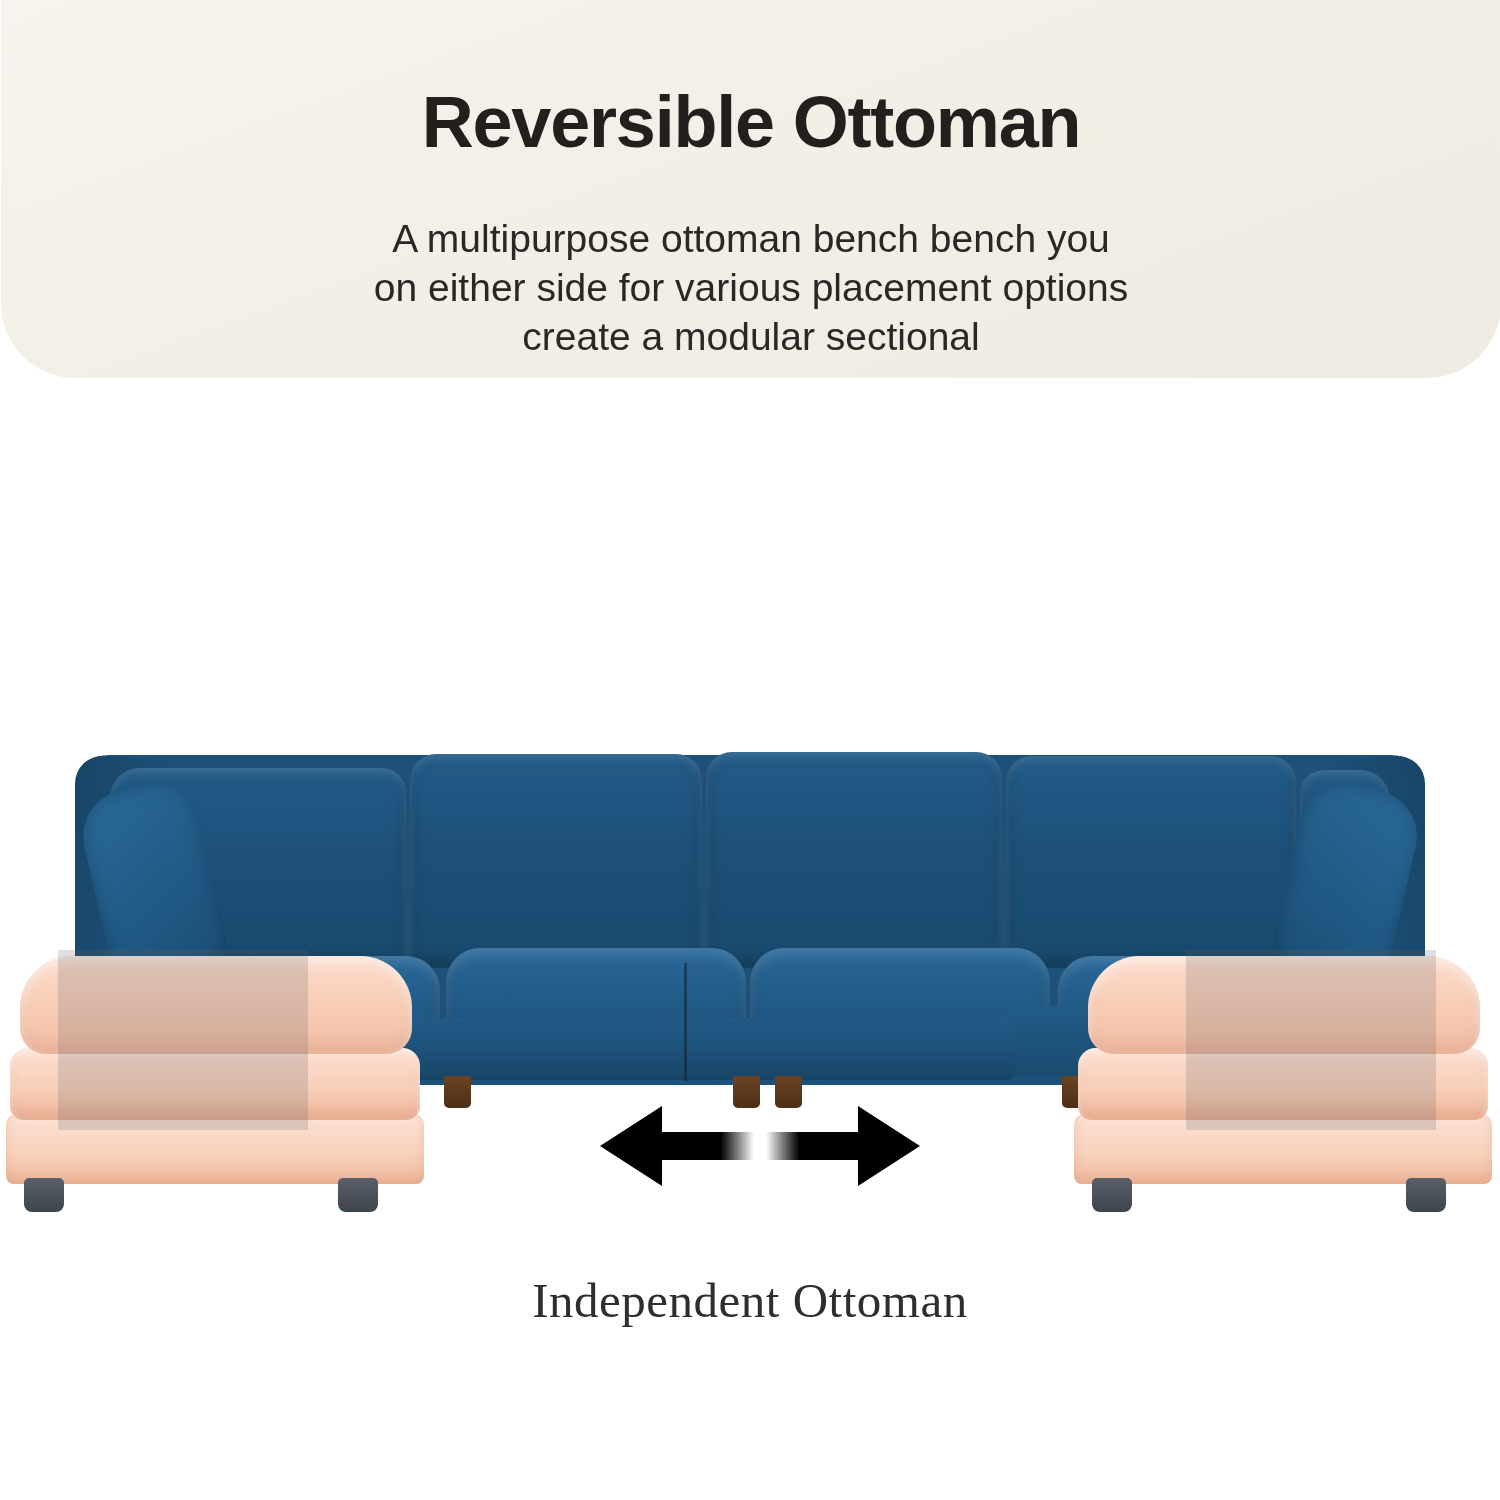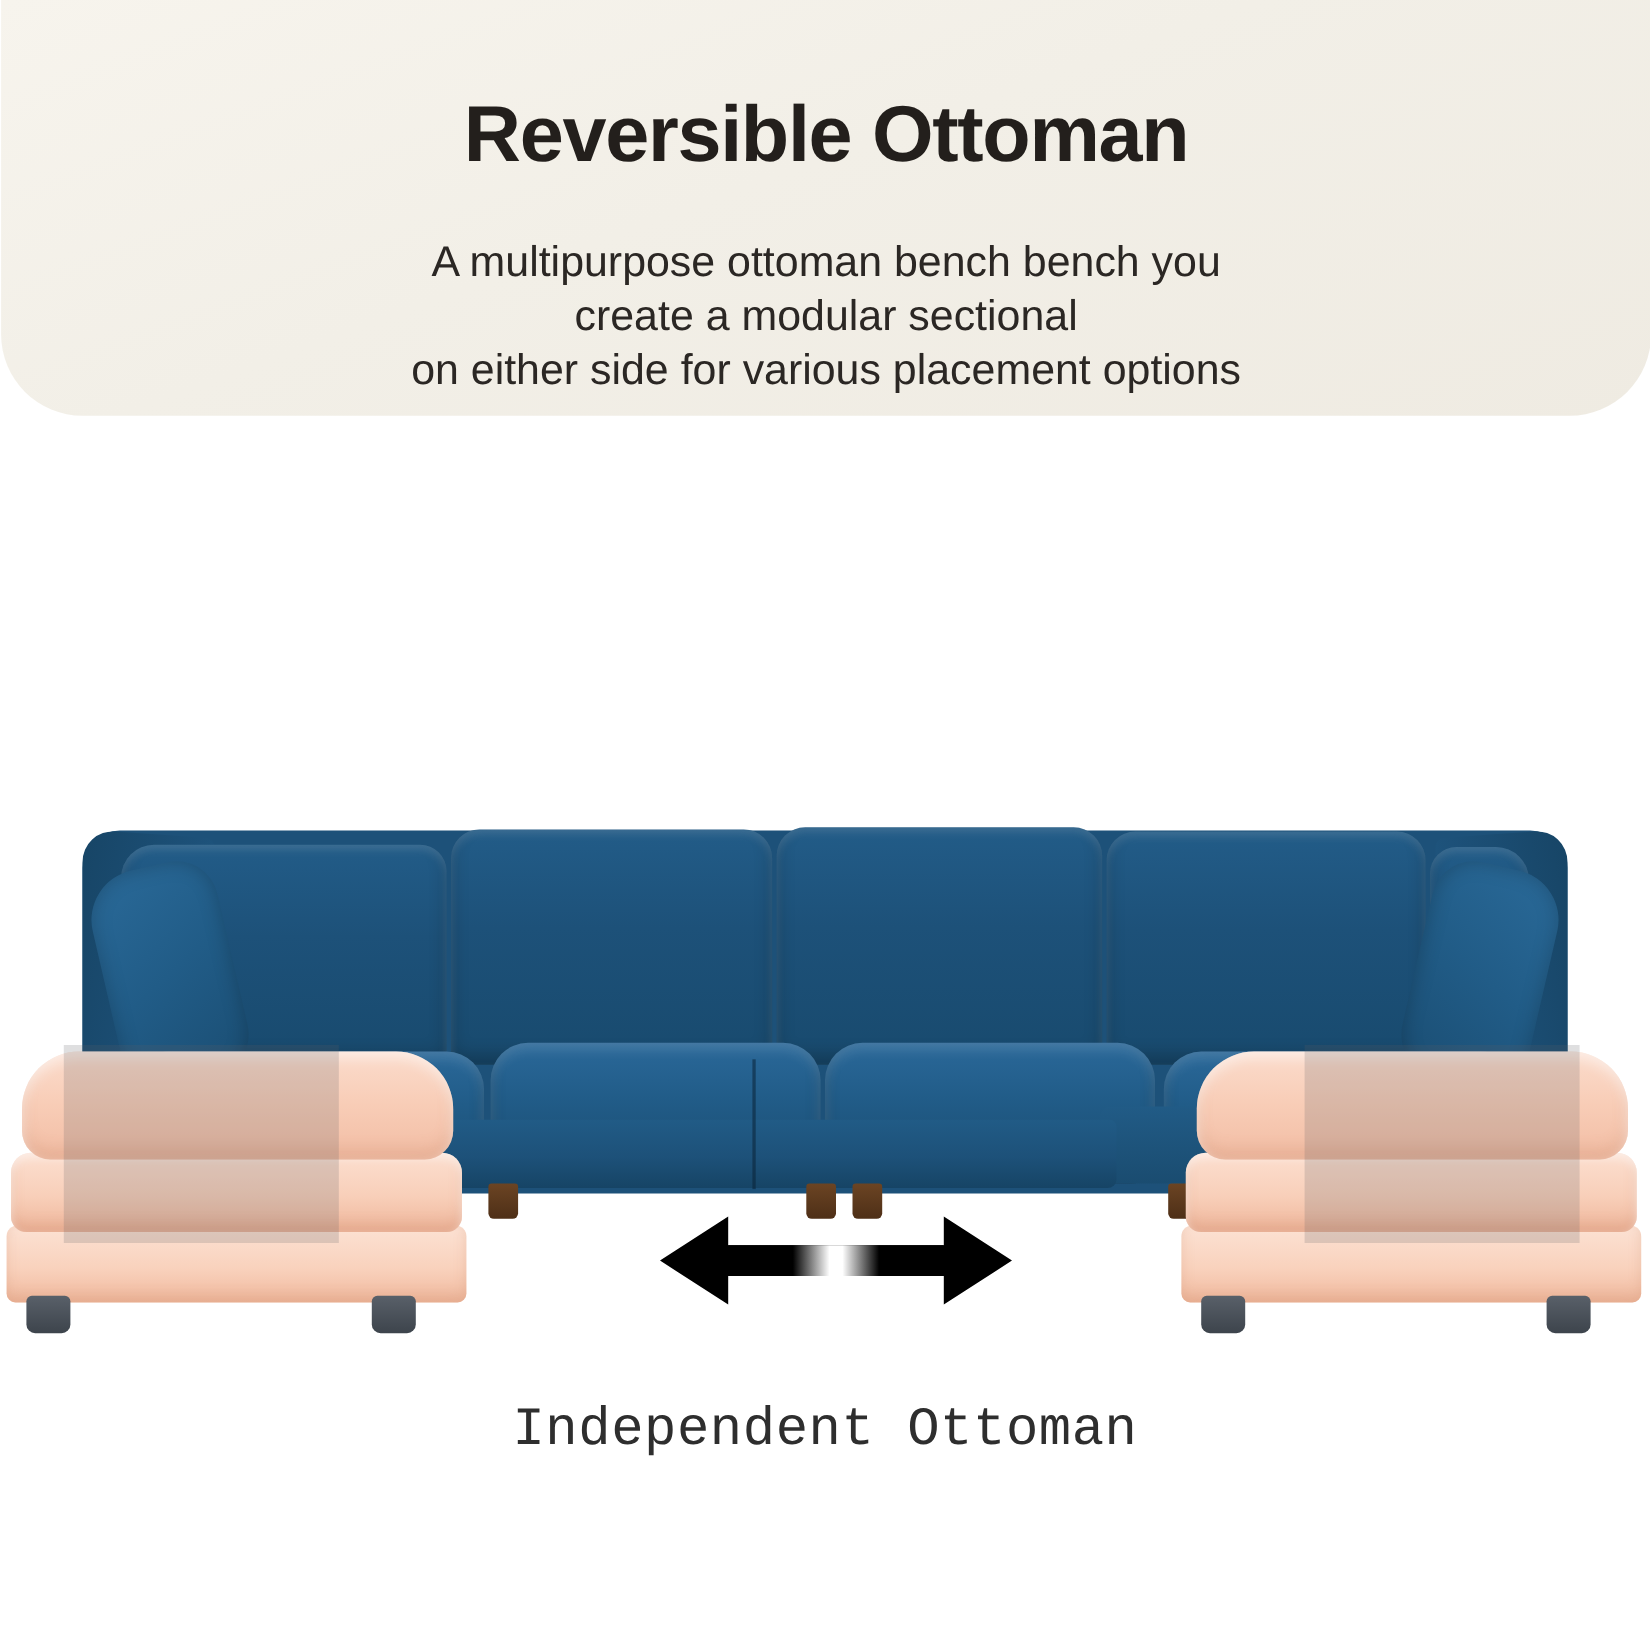--- a/index.html
+++ b/index.html
@@ -313,34 +313,34 @@
   .caption {
     position: absolute;
     left: 0;
     top: 1272px;
     width: 1500px;
     text-align: center;
     font-size: 49px;
     font-weight: 300;
     color: #2e2e2e;
     letter-spacing: 0.5px;
-    font-family: Liberation Mono, monospace;
+    font-family: Liberation Serif, serif;
   }
 </style>
 </head>
 <body>
 
 <div id="stage">
 
   <div class="header-panel">
     <div class="header-title">Reversible Ottoman</div>
     <div class="header-sub">
       <span class="ln">A multipurpose ottoman bench bench you</span>
+      <span class="ln">on either side for various placement options</span>
       <span class="ln">create a modular sectional</span>
-      <span class="ln">on either side for various placement options</span>
     </div>
   </div>
 
   <div class="scene">
 
     <div class="sofa-shell rib-blue"></div>
     <div class="shell-left-arm rib-blue"></div>
     <div class="shell-right-arm rib-blue"></div>
 
     <div class="back-row">

